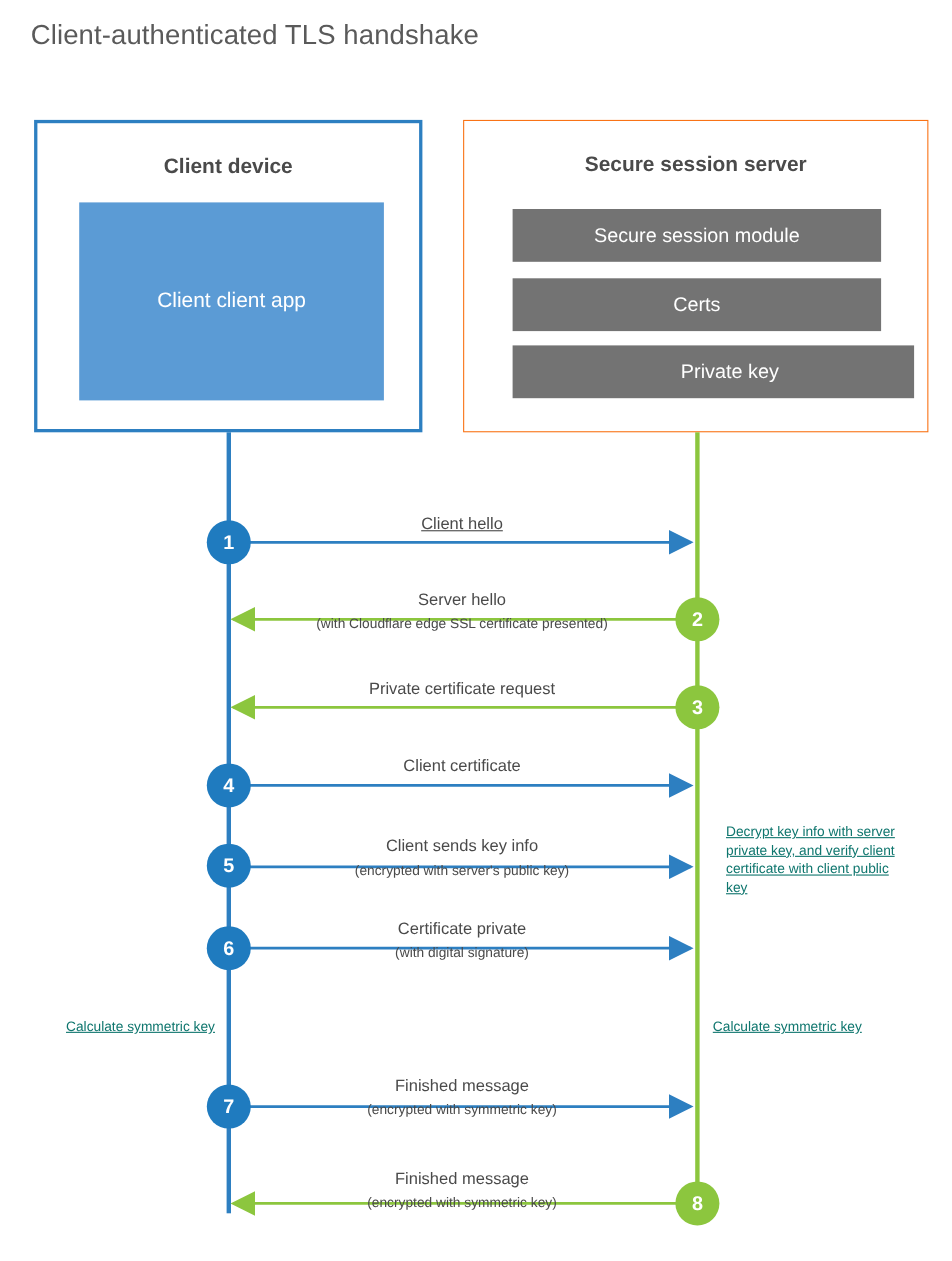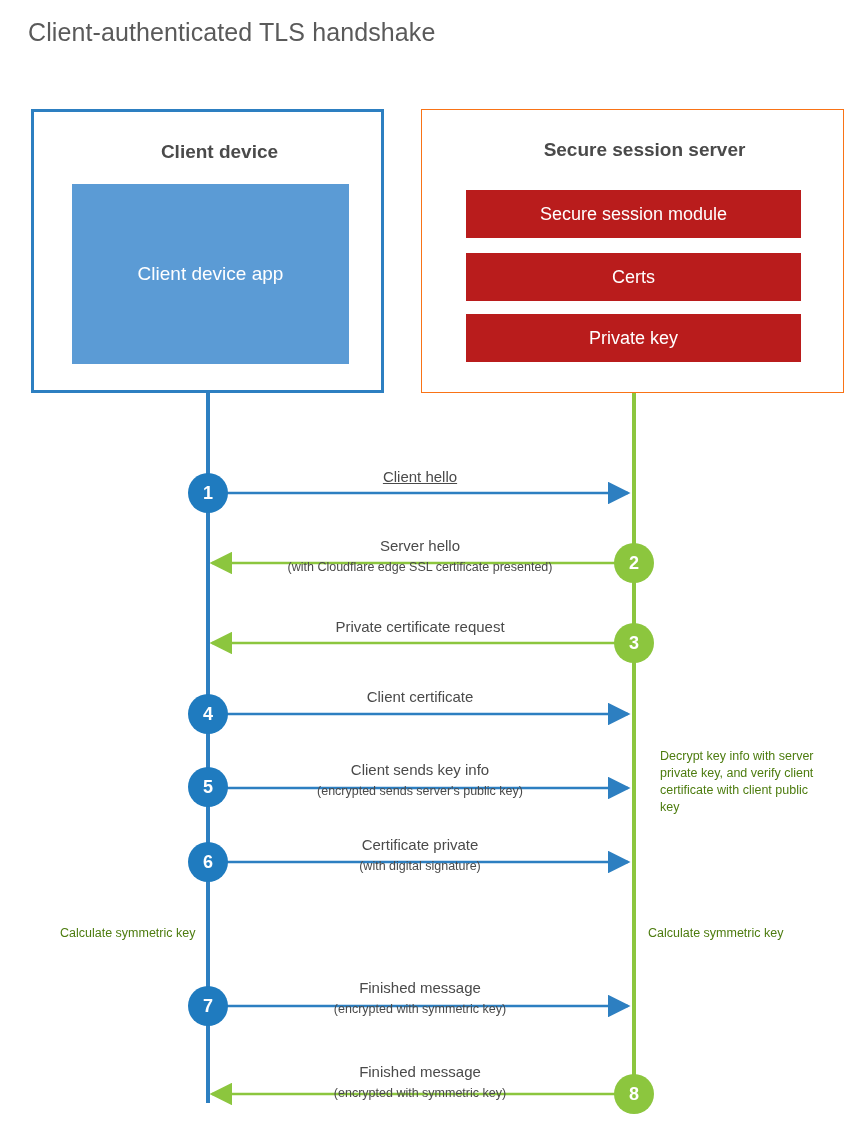--- a/index.html
+++ b/index.html
@@ -53,21 +53,20 @@
     border: 1px solid #f97316;
   }
   .box-title {
     position: absolute;
     width: 100%;
     text-align: center;
     top: 29px;
     font-size: 19px;
     font-weight: bold;
     color: #4a4a4a;
-    padding-left: 12px;
   }
   .inner-blue {
     position: absolute;
     left: 38px;
     top: 72px;
     width: 277px;
     height: 180px;
     background: #5b9bd5;
     color: #ffffff;
     font-size: 19px;
@@ -75,31 +74,31 @@
     align-items: center;
     justify-content: center;
     text-align: center;
     line-height: 1.35;
   }
   .inner-green {
     position: absolute;
     left: 44px;
     width: 335px;
     height: 48px;
-    background: #b91c1c;
+    background: #737373;
     color: #ffffff;
     font-size: 18px;
     display: flex;
     align-items: center;
     justify-content: center;
     text-align: center;
   }
   .ig1 { top: 80px; }
   .ig2 { top: 143px; }
-  .ig3 { top: 204px; }
+  .ig3 { top: 204px; padding-left: 30px; }
 
   
   .lifeline {
     position: absolute;
     width: 4px;
   }
   .lifeline.client {
     left: 206px;
     top: 393px;
     height: 710px;
@@ -139,35 +138,36 @@
   .msg .sub {
     display: block;
     font-size: 12.5px;
     margin-top: 6px;
     color: #4a4a4a;
   }
   .side-note {
     position: absolute;
     font-size: 12.5px;
     line-height: 1.35;
-    color: #4d7c0f;
+    color: #0f766e;
+    text-decoration: underline;
   }
   .side-note.center { text-align: left; }
   .side-note.left { text-align: left; }
 </style>
 </head>
 <body>
 
 <div id="diagram">
 
   <div class="title">Client-authenticated TLS handshake</div>
 
   <div class="box client">
     <div class="box-title">Client device</div>
-    <div class="inner-blue">Client device app</div>
+    <div class="inner-blue">Client client app</div>
   </div>
 
   <div class="box server">
     <div class="box-title">Secure session server</div>
     <div class="inner-green ig1">Secure session module</div>
     <div class="inner-green ig2">Certs</div>
     <div class="inner-green ig3">Private key</div>
   </div>
 
   <div class="lifeline client"></div>
@@ -217,21 +217,21 @@
   </div>
 
   <div class="step blue" style="left:188px; top:694px;">4</div>
   <div class="msg" style="left:210px; top:688px;">
     <span>Client certificate</span>
   </div>
 
   <div class="step blue" style="left:188px; top:767px;">5</div>
   <div class="msg" style="left:210px; top:761px;">
     <span>Client sends key info</span>
-    <span class="sub">(encrypted sends server's public key)</span>
+    <span class="sub">(encrypted with server's public key)</span>
   </div>
 
   <div class="step blue" style="left:188px; top:842px;">6</div>
   <div class="msg" style="left:210px; top:836px;">
     <span>Certificate private</span>
     <span class="sub">(with digital signature)</span>
   </div>
 
   <div class="step blue" style="left:188px; top:986px;">7</div>
   <div class="msg" style="left:210px; top:979px;">

